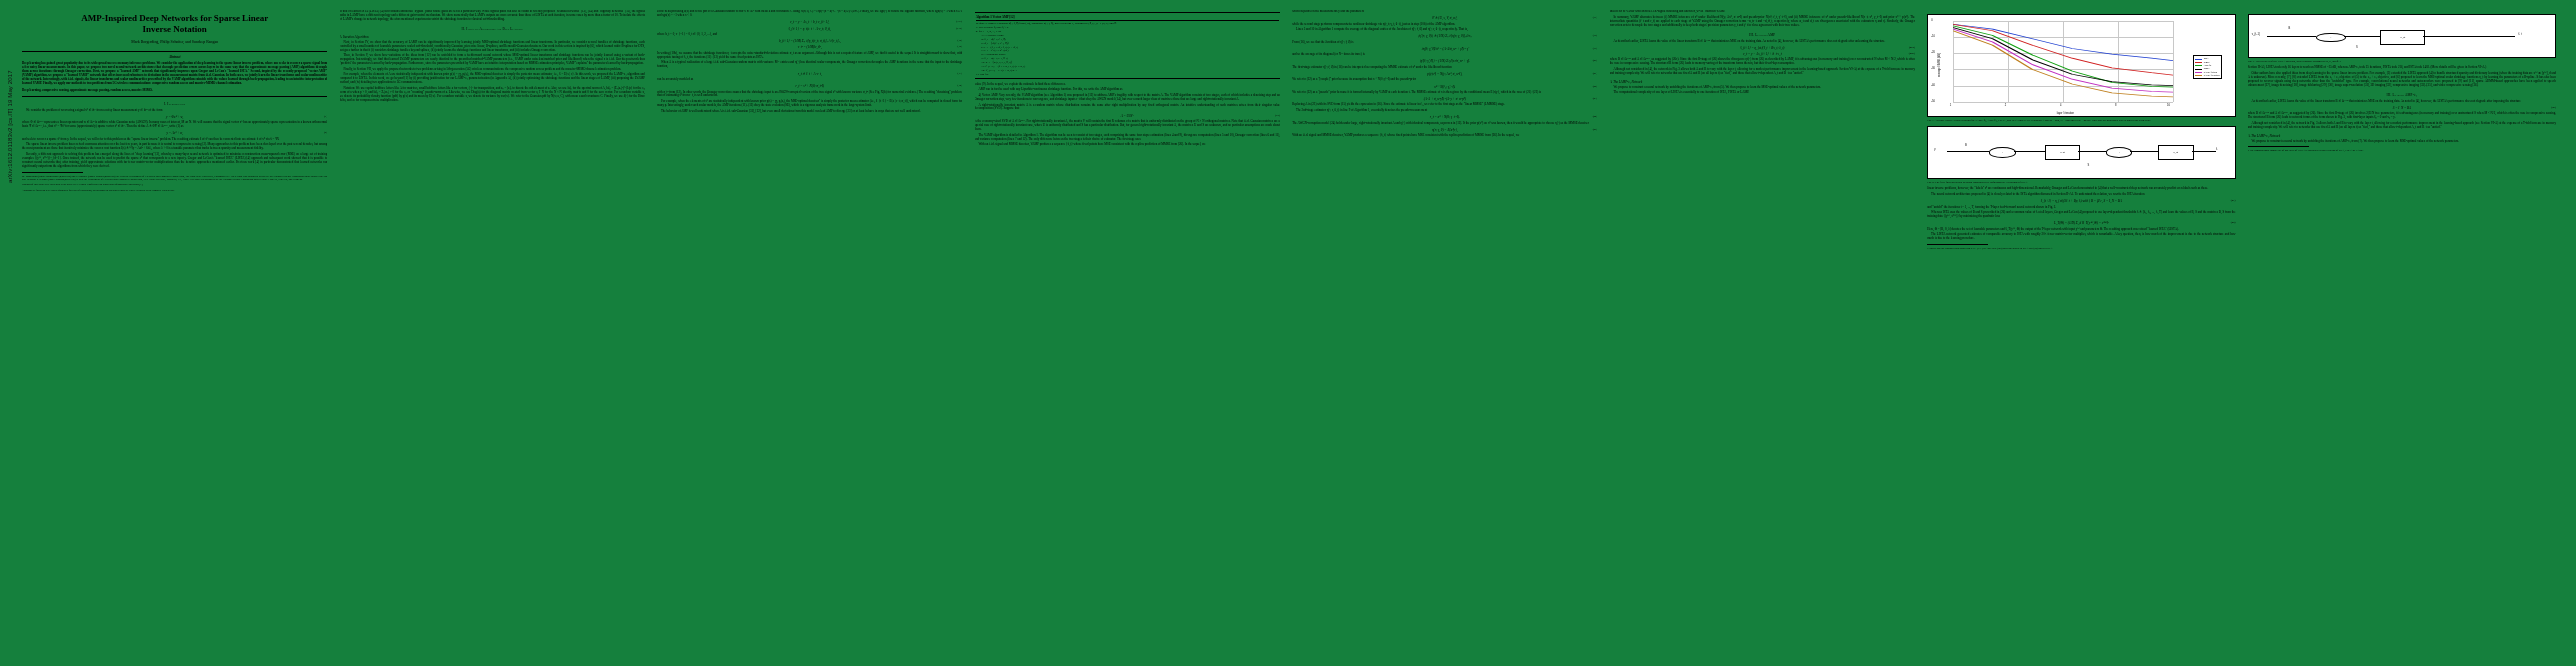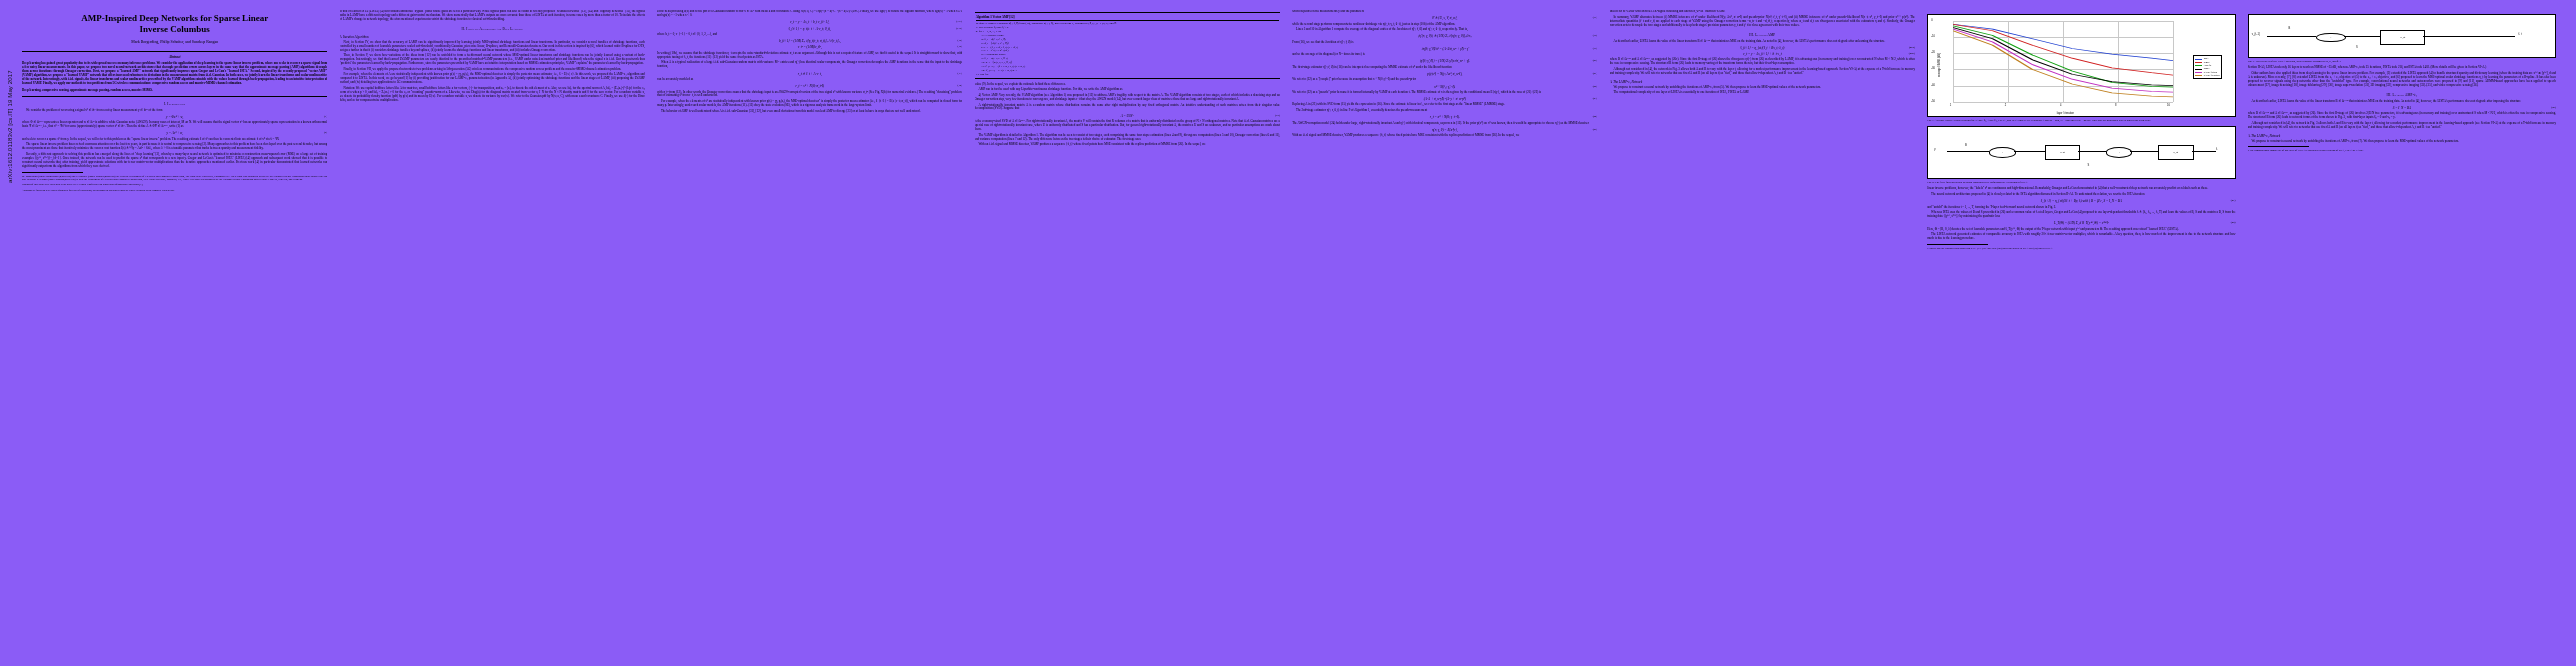--- a/index.html
+++ b/index.html
@@ -5,21 +5,21 @@
   html, body { margin:0; padding:0; background:#ffffff; }
   body {
     width:2576px; height:667px;
     font-family:"Liberation Serif", serif;
     color:#000;
     overflow:hidden;
   }
   .page {
     position:relative;
     width:2576px; height:667px;
-    background:#8b5cf6;
+    background:#15803d;
     padding:0;
     box-sizing:border-box;
   }
   .arxiv-stamp {
     position:absolute;
     left:5.6px; top:183px;
     width:178px;
     transform:rotate(-90deg);
     transform-origin:left top;
     font-family:"Liberation Sans", sans-serif;
@@ -178,21 +178,21 @@
 
 <div class="page">
 
   <div class="arxiv-stamp">arXiv:1612.01183v2  [cs.IT]  19 May 2017</div>
 
   <div class="cols">
 
     <div class="col">
       <div class="title">
         <span>AMP-Inspired Deep Networks for Sparse Linear</span><br>
-        <span>Inverse Columbus</span>
+        <span>Inverse Notation</span>
       </div>
       <div class="authors">Mark Borgerding, Philip Schniter, and Sundeep Rangan</div>
       <div class="affil"></div>
       <hr class="rule">
       <div class="abs-head">Abstract</div>
       <div class="abstract">Deep learning has gained great popularity due to its widespread success on many inference problems. We consider the application of deep learning to the sparse linear inverse problem, where one seeks to recover a sparse signal from a few noisy linear measurements. In this paper, we propose two novel neural-network architectures that decouple prediction errors across layers in the same way that the approximate message passing (AMP) algorithms decouple them across iterations: through Onsager correction. First, we propose a "learned AMP" network that significantly improves upon Gregor and LeCun's "learned ISTA." Second, inspired by the recently proposed "vector AMP" (VAMP) algorithm, we propose a "learned VAMP" network that offers increased robustness to deviations in the measurement matrix from i.i.d. Gaussian. In both cases, we jointly learn the linear transforms and scalar nonlinearities of the network. Interestingly, with i.i.d. signals, the linear transforms and scalar nonlinearities prescribed by the VAMP algorithm coincide with the values learned through back-propagation, leading to an intuitive interpretation of learned VAMP. Finally, we apply our methods to two problems from 5G wireless communications: compressive random access and massive-MIMO channel estimation.</div>
       <div class="idx">Deep learning, compressive sensing, approximate message passing, random access, massive MIMO.</div>
       <hr class="rule">
       <div class="sec">I.  Introduction</div>
       <p>We consider the problem of recovering a signal x⁰ ∈ ℝᴺ from a noisy linear measurement y ∈ ℝᴹ of the form</p>

